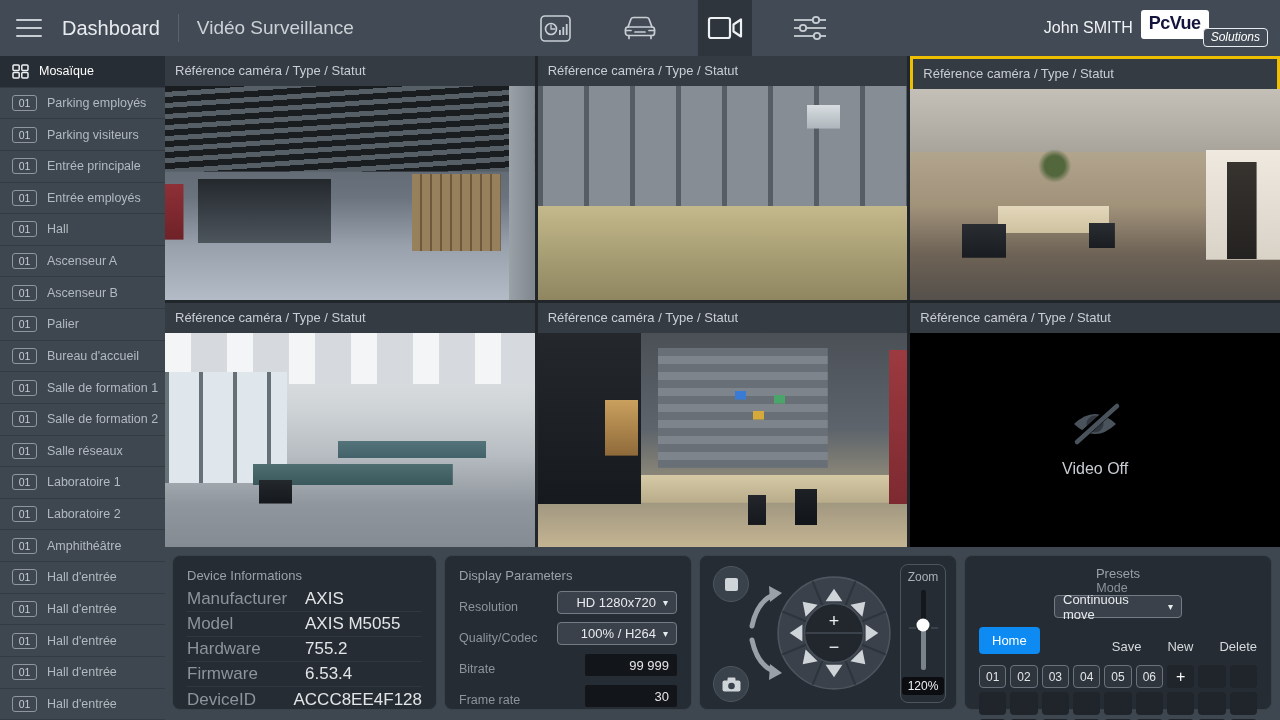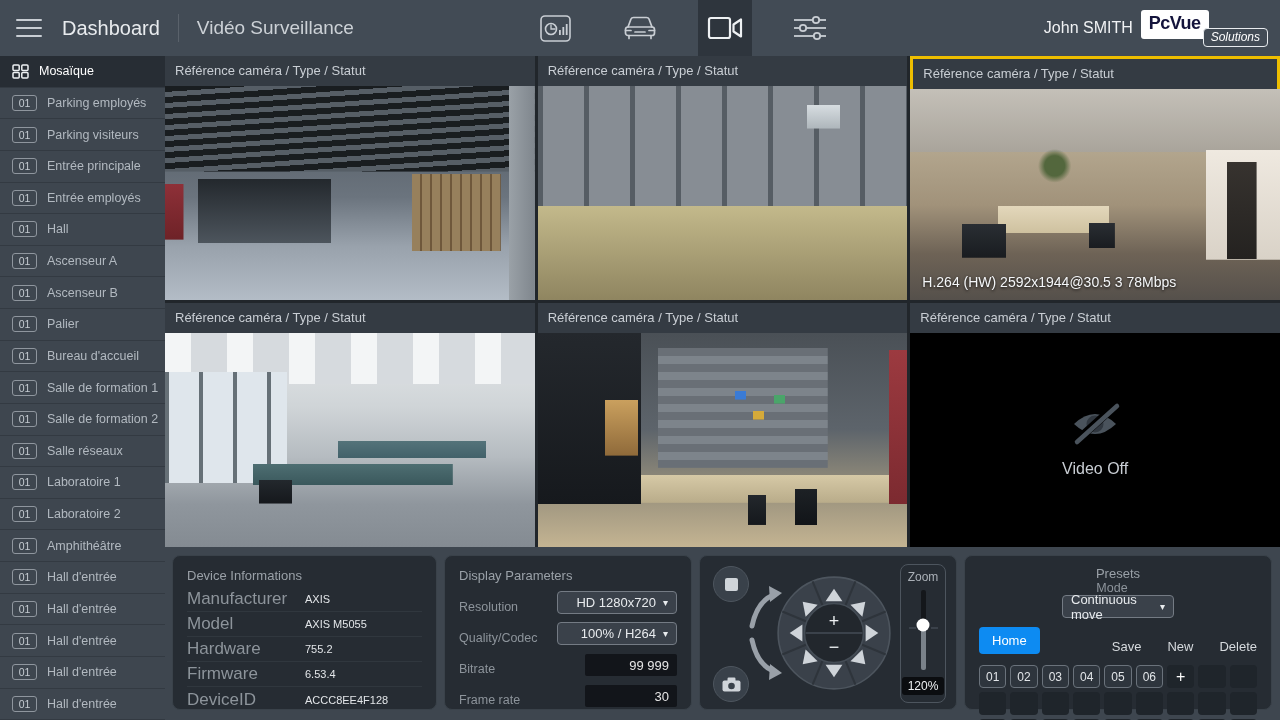--- a/index.html
+++ b/index.html
@@ -114,21 +114,21 @@
   
   .bottom { position:absolute; left:165px; right:0; top:547px; bottom:0; background:#3e464f;
     display:flex; gap:7px; padding:8px 8px 10px 7px; }
   .panel { background:#262c33; border:1px solid #3a424a; border-radius:8px; position:relative; }
   .panel-title { color:#9aa1a8; font-size:13px; }
 
   .p-device { width:265px; padding:12px 14px; }
   .d-row { display:flex; align-items:center; height:25px; border-bottom:1px solid #30373e; }
   .d-row:last-child { border-bottom:none; }
   .d-label { width:118px; color:#8d949b; font-size:17px; }
-  .d-value { color:#e2e5e8; font-size:11px; }
+  .d-value { color:#e2e5e8; font-size:17px; }
   .p-device .panel-title { margin-bottom:4px; }
 
   .p-display { width:248px; padding:12px 14px; }
   .dp-row { display:flex; align-items:flex-end; justify-content:space-between; height:31px; }
   .dp-label { color:#8d949b; font-size:12.5px; }
   .dd { height:23px; background:#3a414a; border:1px solid #747b84; border-radius:4px; color:#e8ebee;
     font-size:13px; display:flex; align-items:center; justify-content:flex-end; padding:0 8px;
     cursor:pointer; }
   .dd::after { content:"▾"; font-size:10px; margin-left:7px; color:#e8ebee; }
   .dd-res { width:120px; }
@@ -153,21 +153,21 @@
     background:#fff; transform:translate(-50%,-50%); cursor:grab; }
   .zoom-dash-l,.zoom-dash-r { position:absolute; top:46%; width:7px; height:2px; background:#3a414a; }
   .zoom-dash-l { left:-12px; } .zoom-dash-r { right:-12px; }
   .zoom-value { background:#0b0d10; color:#eef1f3; font-size:12px; padding:2px 6px; border-radius:3px;
     margin-bottom:7px; }
 
   .p-presets { flex:1; padding:10px 14px; }
   .pr-head { display:flex; align-items:center;flex-direction:column; }
   .pr-spacer { flex:1; }
   .mode-label { color:#8d949b; font-size:12.5px; margin-right:12px; }
-  .dd-mode { width:112px; justify-content:center; }
+  .dd-mode { width:128px; justify-content:center; }
   .pr-actions { display:flex; align-items:flex-end; margin-top:9px; }
   .home-btn { background:#0d8bf2; color:#fff; font-size:13px; padding:6px 13px; border-radius:4px; cursor:pointer; }
   .txt-btn { color:#d6dade; font-size:13px; margin-left:26px; cursor:pointer; }
   .pr-grid { margin-top:11px; display:grid; grid-template-columns:repeat(9,1fr); gap:4px; }
   .p-cell { height:23px; border-radius:4px; background:#1f252b; }
   .p-cell.numbered { background:#2e353d; border:1px solid #6a727b; color:#e2e5e8; font-size:12px;
     display:flex; align-items:center; justify-content:center; cursor:pointer; }
   .p-cell.plus { color:#fff; font-size:16px; display:flex; align-items:center; justify-content:center; cursor:pointer; }
 </style>
 </head>
@@ -334,21 +334,20 @@
   <div class="tile">
     <div class="tile-head">Référence caméra / Type / Statut</div>
     <div class="tile-body">
       <div class="scene s2"></div>
     </div>
   </div>
   <div class="tile selected">
     <div class="tile-head">Référence caméra / Type / Statut</div>
     <div class="tile-body">
       <div class="scene s3"></div>
-      <div class="overlay-text">H.264 (HW) 2592x1944@30.5 3 78Mbps</div>
     </div>
   </div>
   <div class="tile">
     <div class="tile-head">Référence caméra / Type / Statut</div>
     <div class="tile-body">
       <div class="scene s4"></div>
     </div>
   </div>
   <div class="tile">
     <div class="tile-head">Référence caméra / Type / Statut</div>

